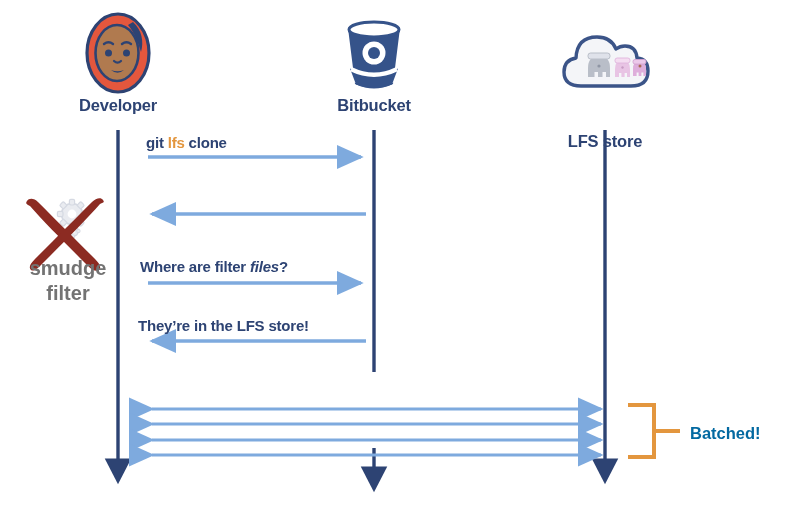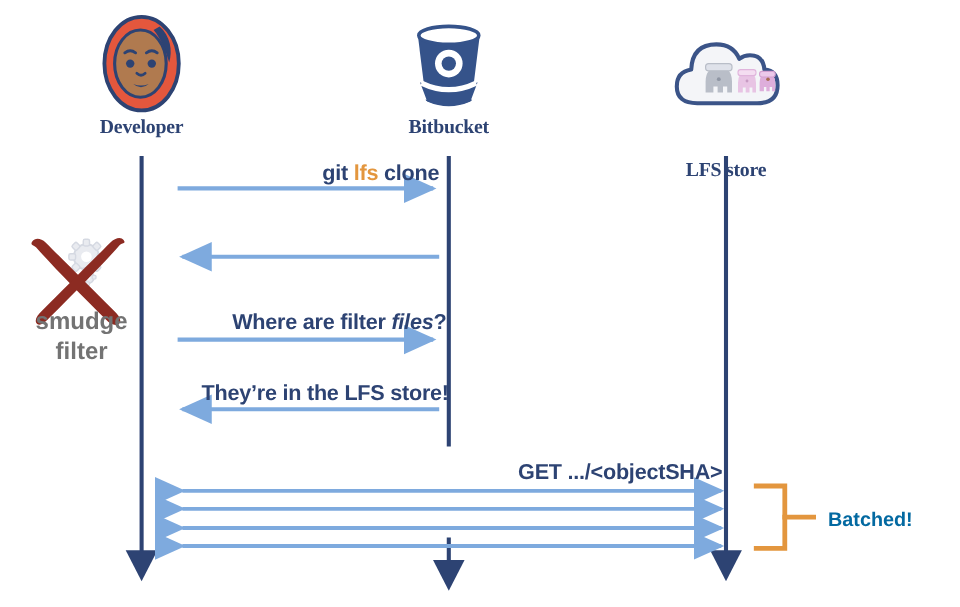--- a/index.html
+++ b/index.html
@@ -6,26 +6,26 @@
   body{
     width:800px;height:506px;background:#ffffff;
     font-family:"Liberation Sans","DejaVu Sans",sans-serif;
     overflow:hidden;position:relative;
   }
   #stage{position:absolute;left:0;top:0;width:800px;height:506px;}
   .abs{position:absolute;}
 
   .actor-label{
     font-weight:bold;font-size:16.5px;color:#2d4373;
-    text-align:center;white-space:nowrap;letter-spacing:-0.2px;font-family:Liberation Serif, serif;
+    text-align:center;white-space:nowrap;letter-spacing:-0.2px;
   }
 
   .msg-label{
-    font-weight:bold;font-size:18px;color:#2d4373;
-    white-space:nowrap;text-align:right;letter-spacing:-0.2px;
+    font-weight:bold;font-size:15px;color:#2d4373;
+    white-space:nowrap;text-align:left;letter-spacing:-0.2px;
   }
   .msg-label .accent{color:#e3963e;}
   .msg-label .ital{font-style:italic;}
 
   .note-label{
     font-weight:bold;font-size:20px;color:#737373;
     text-align:center;line-height:1.22;white-space:pre-line;
   }
   .batch-label{
     font-weight:bold;font-size:16.5px;color:#0369a1;white-space:nowrap;
@@ -132,21 +132,20 @@
     </svg>
   </div>
 
   <div class="abs msg-label" style="left:146px;top:134px;width:220px;"><span>git </span><span class="accent">lfs</span><span> clone</span></div>
 
 
   <div class="abs msg-label" style="left:140px;top:258px;width:232px;"><span>Where are filter </span><span class="ital">files</span><span>?</span></div>
 
   <div class="abs msg-label" style="left:138px;top:317px;width:236px;"><span>They’re in the LFS store!</span></div>
 
-  <div class="abs msg-label" style="left:150px;top:383px;width:452px;"><span>GET .../&lt;objectSHA&gt;</span></div>
 
   <div class="abs" style="left:14px;top:186px;width:108px;height:108px;">
     <svg width="108" height="108" viewBox="0 0 108 108">
 
       <g transform="translate(44,14)">
         <circle cx="14" cy="14" r="10.5" fill="#e9ebf0" stroke="#d5d9e2" stroke-width="1.6"></circle>
         <g fill="#e9ebf0" stroke="#d5d9e2" stroke-width="1.2">
           <rect x="11.4" y="-0.6" width="5.2" height="5.6" rx="1.4"></rect>
           <rect x="11.4" y="23" width="5.2" height="5.6" rx="1.4"></rect>
           <rect x="-0.6" y="11.4" width="5.6" height="5.2" rx="1.4"></rect>

